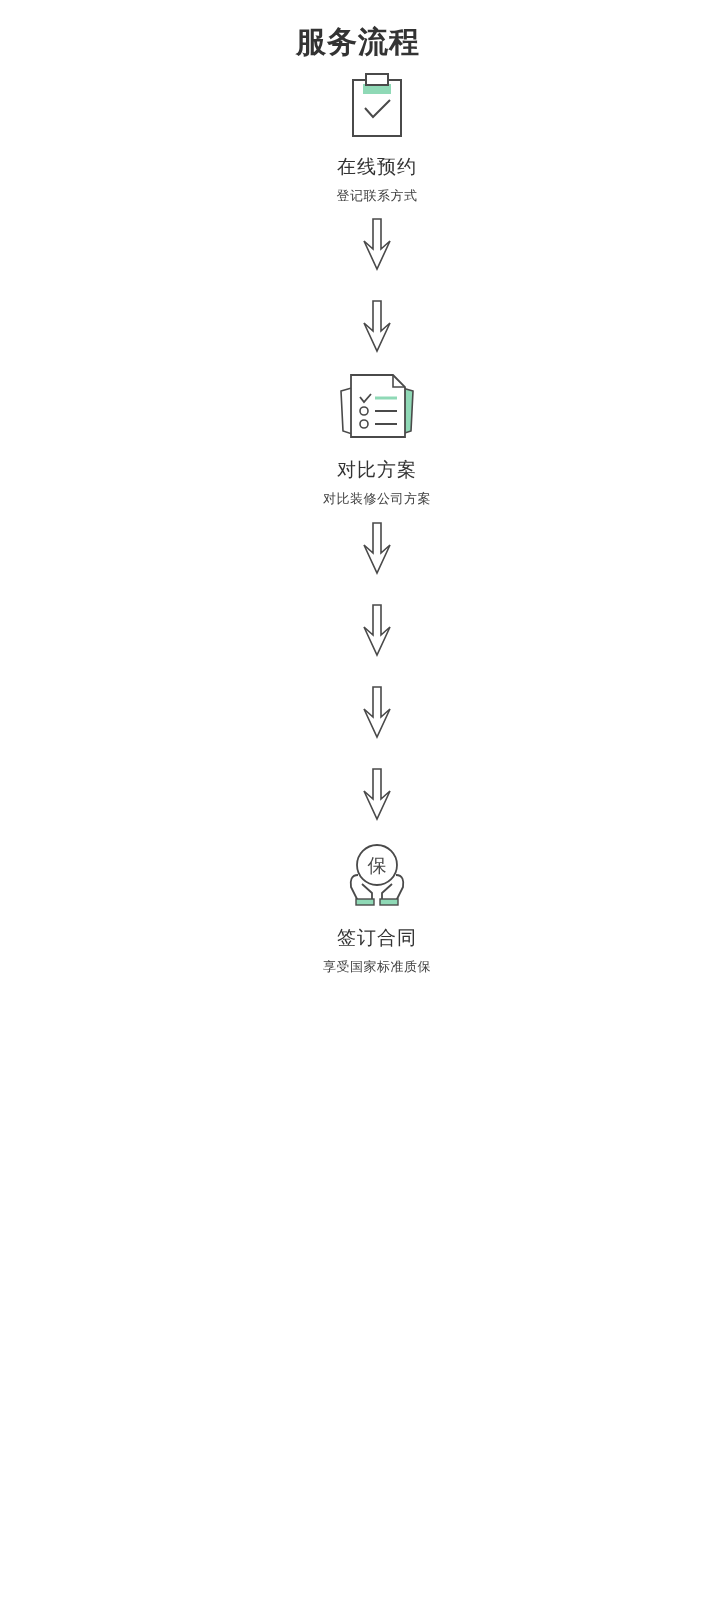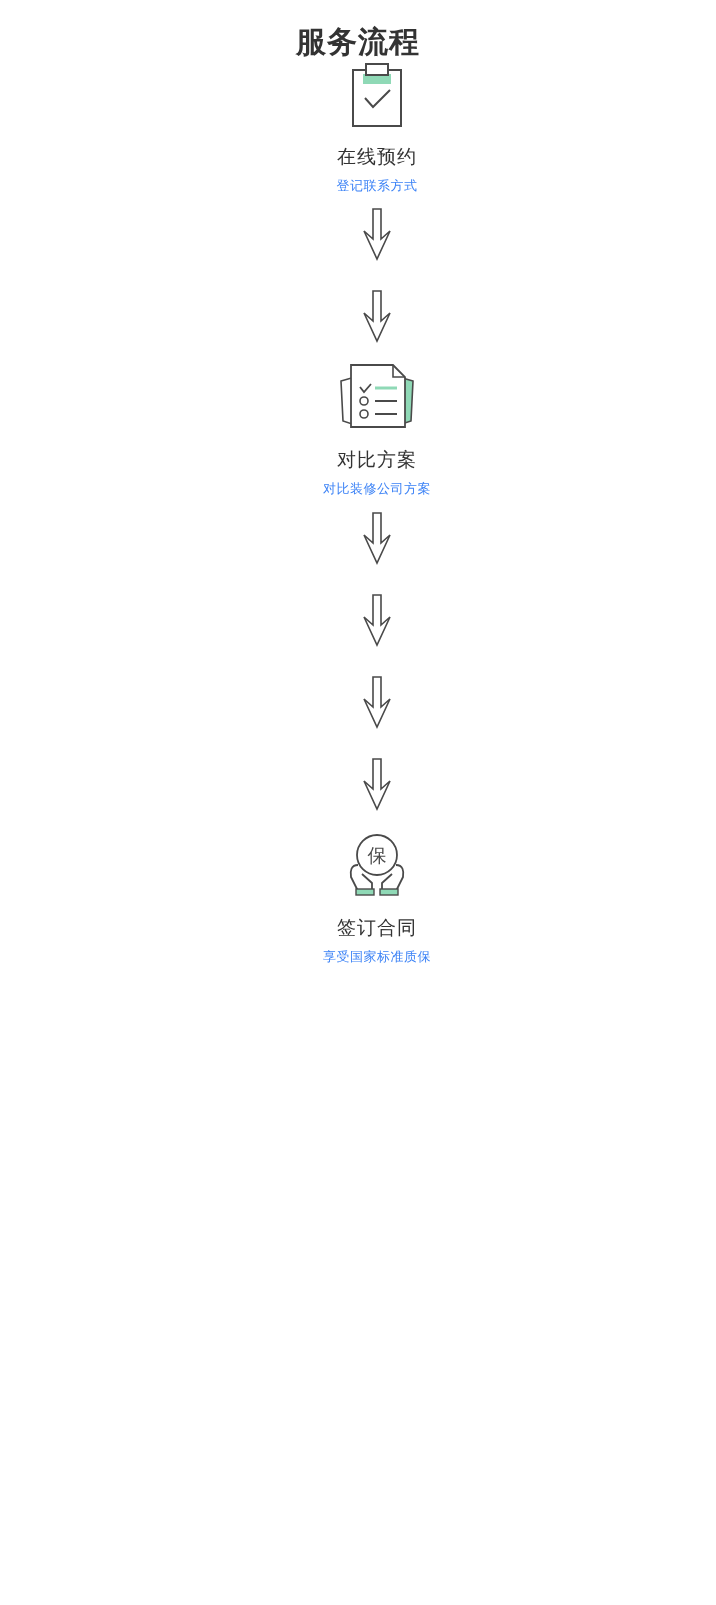--- a/index.html
+++ b/index.html
@@ -21,20 +21,21 @@
     display: flex;
     flex-direction: column;
     align-items: center;
   }
   .page-title {
     font-size: 30px;
     font-weight: bold;
     color: #333333;
     letter-spacing: 1px;
     margin-top: 24px;
+    margin-bottom: 10px;
     line-height: 1.2;
   }
   .flow {
     display: flex;
     flex-direction: column;
     align-items: center;
     width: 100%;
     padding-left: 38px;
   }
   .step {
@@ -52,21 +53,21 @@
   }
   .step-title {
     font-size: 19px;
     color: #333333;
     letter-spacing: 1px;
     margin-top: 12px;
     line-height: 1.2;
   }
   .step-sub {
     font-size: 13px;
-    color: #3b82f6;
+    color: #404040;
     letter-spacing: 0.5px;
     margin-top: 9px;
     line-height: 1.2;
   }
   .arrow {
     width: 40px;
     height: 56px;
     margin: 14px 0 12px 0;
     display: flex;
     align-items: center;

